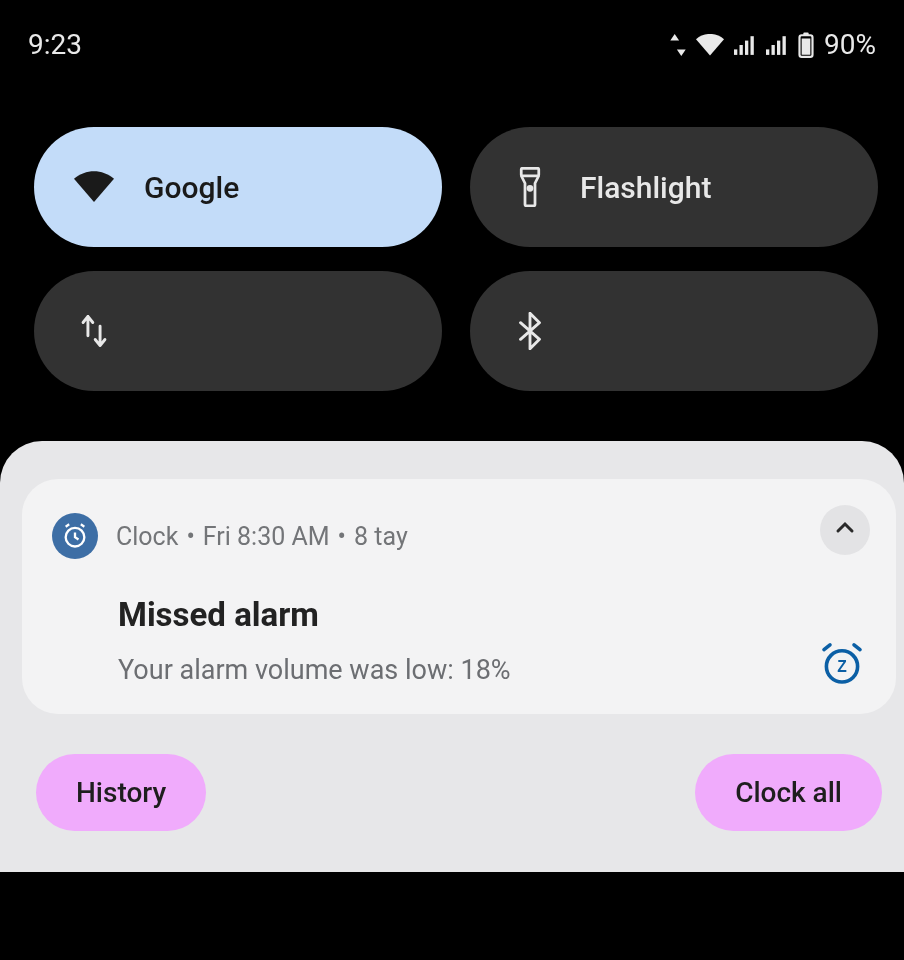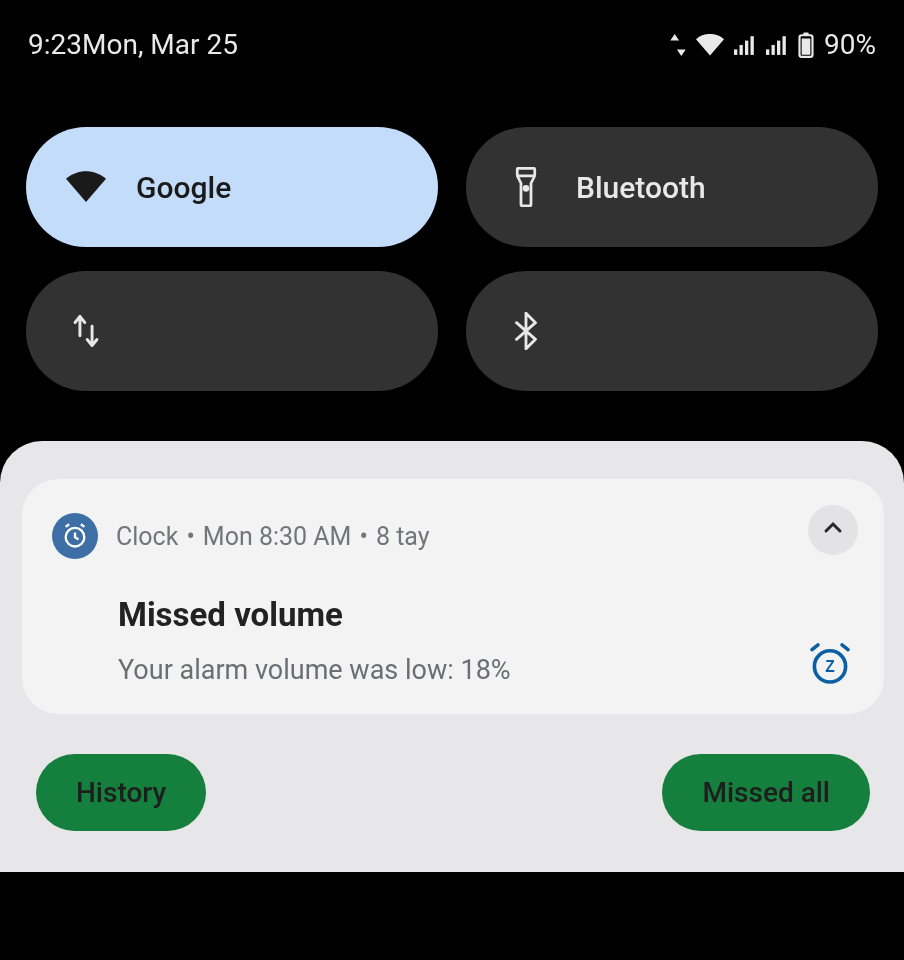--- a/index.html
+++ b/index.html
@@ -14,33 +14,34 @@
   
   .status-bar {
     display: flex;
     justify-content: space-between;
     align-items: center;
     padding: 28px 28px 0 28px;
     color: #e9e9e9;
     font-size: 28px;
     font-weight: 400;
   }
-  .status-left { display:flex; gap:0; align-items:baseline;}
+  .status-left { display:flex; gap:10px; align-items:baseline;}
   .status-time { font-weight:400; }
   .status-date { font-weight:400; }
   .status-right { display:flex; align-items:center; gap:10px; }
   .status-right svg { display:block; }
 
   
   .qs-grid {
     margin-top: 66px;
     padding: 0 26px;
     display: grid;
     grid-template-columns: 1fr 1fr;
     gap: 24px 28px;
+    margin-left: 8px;
   }
   .qs-tile {
     height: 120px;
     border-radius: 60px;
     display: flex;
     align-items: center;
     padding-left: 40px;
     gap: 30px;
     cursor: pointer;
     background: #323232;
@@ -54,21 +55,21 @@
     font-size: 30px;
     font-weight: 500;
   }
   .qs-tile .qs-icon { flex:0 0 40px; display:flex; align-items:center; justify-content:center;}
 
   
   .shade {
     margin-top: 50px;
     background: #e7e7e9;
     border-radius: 42px 42px 0 0;
-    padding: 38px 20px 0 22px;
+    padding: 38px 8px 0 22px;
     height: 431px;
     width: 100%;
   }
   .notif {
     background: #f3f3f4;
     border-radius: 36px;
     padding: 34px 30px 28px 30px;
     position: relative;
   }
   .notif-header {
@@ -112,36 +113,35 @@
   }
 
   
   .shade-buttons {
     margin-top: 40px;
     display:flex;
     justify-content: space-between;
     padding: 0 14px;
   }
   .pill-btn {
-    background:#15803d;
+    background:#f0abfc;
     border-radius: 50px;
     padding: 22px 40px;
     font-size: 28px;
     font-weight: 500;
     color:#1e1e1e;
     cursor:pointer;
   }
 </style>
 </head>
 <body>
 
 <div class="status-bar">
   <div class="status-left">
     <span class="status-time">9:23</span>
-    <span class="status-date">Mon, Mar 25</span>
   </div>
   <div class="status-right">
 
     <span>
       <svg width="16" height="22" viewBox="0 0 14 20" fill="#e9e9e9">
           <path d="M4 0 L8 6 L0 6 Z M10 20 L14 14 L6 14 Z"></path>
         </svg>
     </span>
 
     <span>
@@ -191,21 +191,21 @@
   </div>
 
   <div class="qs-tile">
     <span class="qs-icon">
       <svg width="28" height="40" viewBox="0 0 20 32" fill="none" stroke="#e8e8e8" stroke-width="2.2">
           <rect x="3" y="1" width="14" height="6" rx="1"></rect>
           <path d="M3 7 L6 13 L6 30 Q6 31 7 31 L13 31 Q14 31 14 30 L14 13 L17 7"></path>
           <circle cx="10" cy="17" r="1.6" fill="#e8e8e8"></circle>
         </svg>
     </span>
-    <span class="qs-label">Bluetooth</span>
+    <span class="qs-label">Flashlight</span>
   </div>
 
   <div class="qs-tile">
     <span class="qs-icon">
       <svg width="30" height="34" viewBox="0 0 24 28" fill="#e8e8e8">
           <path d="M7 2 L7 18 M7 2 L3 7 M7 2 L11 7" stroke="#e8e8e8" stroke-width="2.4" fill="none" stroke-linecap="round"></path>
           <path d="M17 26 L17 10 M17 26 L13 21 M17 26 L21 21" stroke="#e8e8e8" stroke-width="2.4" fill="none" stroke-linecap="round"></path>
         </svg>
     </span>
   </div>
@@ -227,50 +227,50 @@
       <span class="notif-app-icon">
         <svg width="28" height="28" viewBox="0 0 24 24" fill="none" stroke="#fff" stroke-width="2">
             <circle cx="12" cy="13" r="8"></circle>
             <path d="M12 9 L12 13 L15 15"></path>
             <path d="M4 4 L7 2 M20 4 L17 2"></path>
           </svg>
       </span>
       <div class="notif-meta">
         <span>Clock</span>
         <span>•</span>
-        <span>Mon 8:30 AM</span>
+        <span>Fri 8:30 AM</span>
         <span>•</span>
         <span>8 tay</span>
       </div>
     </div>
 
     <div class="notif-chevron">
       <span>
         <svg width="24" height="24" viewBox="0 0 24 24" fill="none" stroke="#2a2a2a" stroke-width="3" stroke-linecap="round">
             <path d="M5 15 L12 8 L19 15"></path>
           </svg>
       </span>
     </div>
 
-    <div class="notif-title">Missed volume</div>
+    <div class="notif-title">Missed alarm</div>
     <div class="notif-body">Your alarm volume was low: 18%</div>
 
     <div class="notif-snooze">
       <span>
         <svg width="48" height="48" viewBox="0 0 40 40" fill="none" stroke="#0b5fa5" stroke-width="3">
             <circle cx="20" cy="22" r="13"></circle>
             <path d="M5 8 L10 4 M35 8 L30 4" stroke-linecap="round"></path>
             <text x="20" y="27" font-size="13" font-weight="700" fill="#0b5fa5" stroke="none" text-anchor="middle" font-family="Arial">Z</text>
           </svg>
       </span>
     </div>
   </div>
 
   <div class="shade-buttons">
     <div class="pill-btn">
       <span>History</span>
     </div>
     <div class="pill-btn">
-      <span>Missed all</span>
+      <span>Clock all</span>
     </div>
   </div>
 
 </div>
 
 </body></html>

